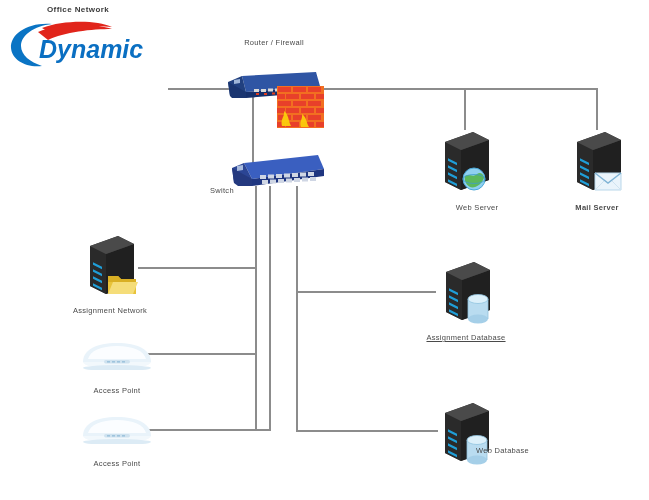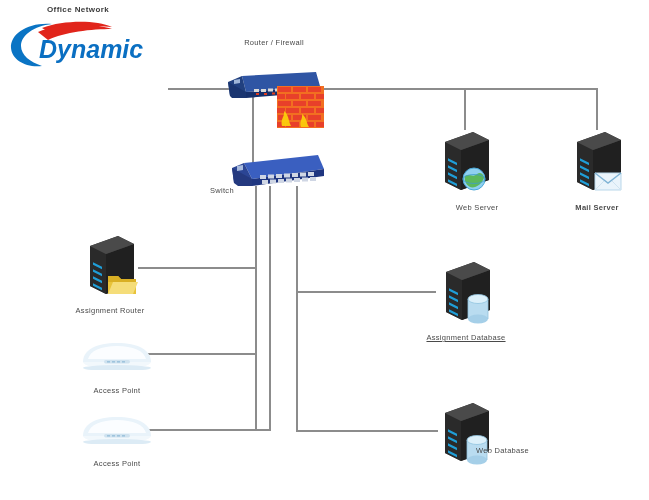--- a/index.html
+++ b/index.html
@@ -230,21 +230,21 @@
         <rect x="11" y="25" width="9" height="2.5" transform="skewY(26)"></rect>
         <rect x="11" y="32" width="9" height="2.5" transform="skewY(26)"></rect>
         <rect x="11" y="39" width="9" height="2.5" transform="skewY(26)"></rect>
         <rect x="11" y="46" width="9" height="2.5" transform="skewY(26)"></rect>
       </g>
       <path d="M26 44 L36 44 L39 47 L54 47 L54 62 L26 62 Z" fill="#e8c33a"></path>
       <path d="M26 62 L31 50 L56 50 L51 62 Z" fill="#f5dd79"></path>
       <path d="M26 44 L36 44 L39 47 L54 47 L54 50 L26 50 Z" fill="#d9af24"></path>
     </svg>
   </div>
-  <div class="label center" style="left:110px;top:306px;">Assignment Router</div>
+  <div class="label center" style="left:110px;top:306px;">Assignment Network</div>
 
   <div class="srv" style="left:438px;top:258px;">
     <svg width="56" height="66" viewBox="0 0 56 66">
       <polygon points="8,14 36,4 52,12 52,52 24,62 8,54" fill="#3a3a3a"></polygon>
       <polygon points="8,14 24,22 24,62 8,54" fill="#2a2a2a"></polygon>
       <polygon points="24,22 52,12 52,52 24,62" fill="#202020"></polygon>
       <polygon points="8,14 36,4 52,12 24,22" fill="#4a4a4a"></polygon>
       <g fill="#1f9ed8">
         <rect x="11" y="25" width="9" height="2.5" transform="skewY(26)"></rect>
         <rect x="11" y="32" width="9" height="2.5" transform="skewY(26)"></rect>

